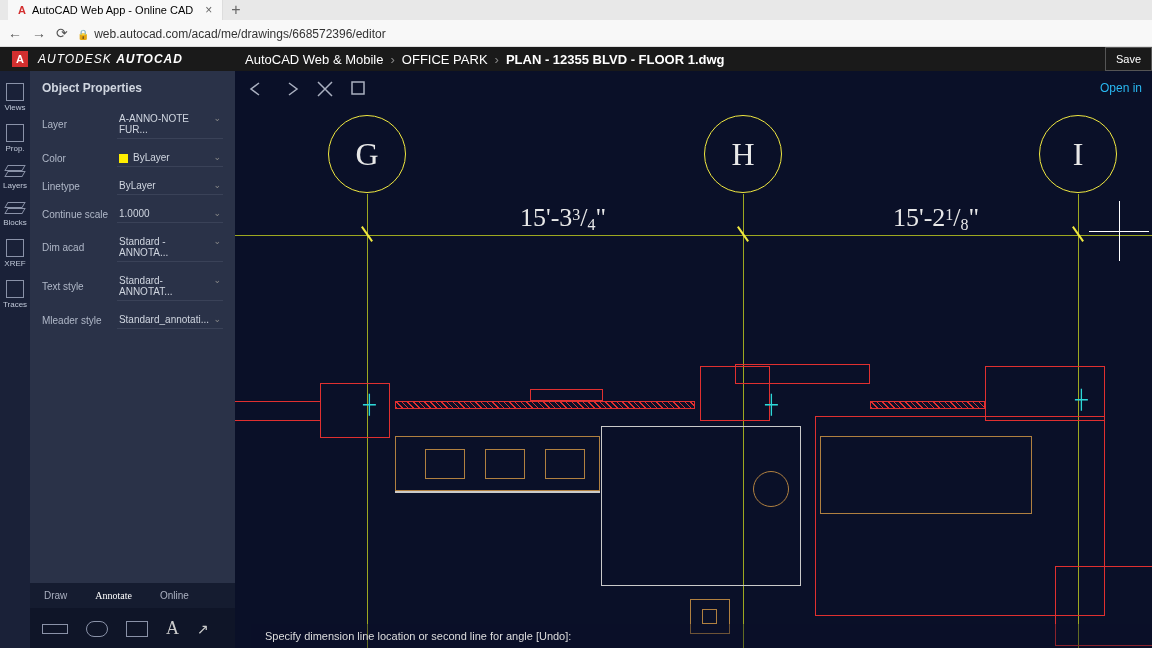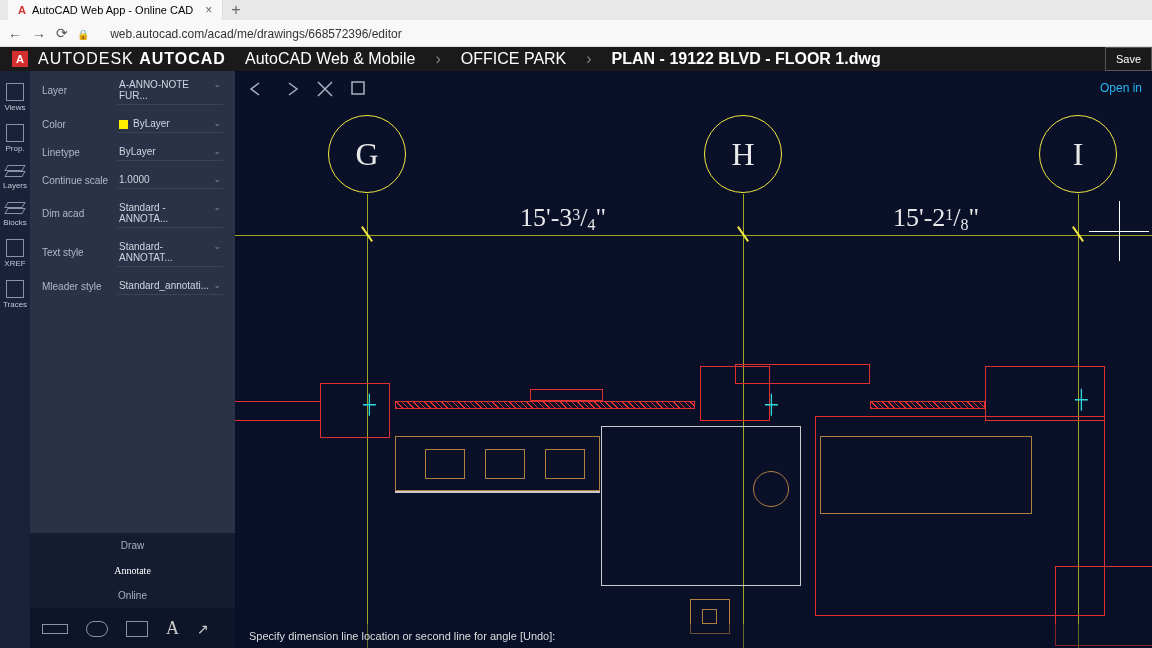--- a/index.html
+++ b/index.html
@@ -6,28 +6,28 @@
 body { font-family: Arial, sans-serif; background: #f0f0f0; width: 1152px; height: 648px; overflow: hidden; }
 
 .browser-chrome { background: #f8f8f8; border-bottom: 1px solid #ddd; }
 .tab-bar { height: 20px; display: flex; align-items: center; padding: 0 8px; background: #e8e8e8; }
 .tab { display: flex; align-items: center; background: #f8f8f8; padding: 2px 10px; font-size: 11px; border-right: 1px solid #ddd; gap: 6px; height: 20px; }
 .tab-icon { color: #d32f2f; font-weight: bold; font-size: 11px; }
 .tab-close { color: #666; font-size: 12px; margin-left: 6px; }
 .new-tab { color: #666; font-size: 16px; margin-left: 8px; }
 .url-bar { height: 26px; display: flex; align-items: center; padding: 0 8px; gap: 10px; }
 .nav-btn { color: #555; font-size: 14px; }
-.url-field { font-size: 12px; color: #333; margin-left: 16px; }
+.url-field { font-size: 12px; color: #333; }
 .lock-icon { color: #666; font-size: 10px; margin-right: 4px; }
 
 .app-header { height: 24px; background: #1a1a1a; display: flex; align-items: center; padding: 0 12px; color: #fff; position: relative; }
 .logo-icon { width: 16px; height: 16px; background: #d32f2f; margin-right: 10px; display: flex; align-items: center; justify-content: center; font-size: 11px; font-weight: bold; }
-.brand { font-size: 16px; letter-spacing: 1px; }
+.brand { font-size: 12px; letter-spacing: 1px; font-style: italic; }
 .brand b { font-weight: bold; }
-.breadcrumb-bar { position: absolute; left: 245px; display: flex; align-items: flex-start; gap: 20px; font-size: 16px; }
+.breadcrumb-bar { position: absolute; left: 245px; display: flex; align-items: flex-start; gap: 7px; font-size: 13px; }
 .bc-sep { color: #888; }
 .save-btn { position: absolute; right: 0; top: 0; height: 24px; padding: 0 10px; border: 1px solid #555; background: transparent; color: #fff; font-size: 11px; }
 
 .app-main { display: flex; height: 578px; background: #0a1028; position: relative; }
 .left-rail { width: 30px; background: #1a2138; display: flex; flex-direction: column; align-items: center; padding-top: 6px; }
 .rail-item { display: flex; flex-direction: column; align-items: center; gap: 2px; padding: 6px 0; color: #c0c8d8; cursor: pointer; }
 .rail-icon { width: 18px; height: 18px; border: 1.5px solid #8a92a8; }
 .rail-label { font-size: 8px; }
 .rail-icon.stack { border: none; position: relative; width: 18px; height: 14px; }
 .rail-icon.stack::before, .rail-icon.stack::after { content: ''; position: absolute; width: 16px; height: 4px; border: 1px solid #8a92a8; transform: skewX(-30deg); }
@@ -35,21 +35,21 @@
 
 .prop-panel { width: 205px; background: #2a3248; color: #d0d6e0; position: relative; }
 .panel-title { font-size: 12px; font-weight: bold; padding: 10px 12px; }
 .prop-row { display: flex; align-items: center; padding: 5px 12px; font-size: 10px; }
 .prop-label { width: 75px; color: #b0b8c8; }
 .prop-value { flex: 1; position: relative; border-bottom: 1px solid #3a4258; padding: 3px 14px 3px 2px; }
 .prop-value .chev { position: absolute; right: 2px; top: 3px; color: #888; font-size: 9px; }
 .color-swatch { display: inline-block; width: 9px; height: 9px; background: #ffee00; margin-right: 5px; vertical-align: middle; }
 
 .tool-tabs { position: absolute; bottom: 0; left: 0; right: 0; }
-.tab-row { display: flex; background: #151c30; flex-direction: column; }
+.tab-row { display: flex; background: #151c30; }
 .tab-btn { padding: 7px 14px; font-size: 10px; color: #aab0c0; background: transparent; border: none; }
 .tab-btn.active { color: #fff; font-family: Liberation Serif, serif; }
 .tool-icons { display: flex; gap: 18px; padding: 10px 12px; align-items: center; background: #0f1528; }
 .tool-icon { width: 22px; height: 16px; border: 1px solid #8a92a8; }
 
 .canvas-area { flex: 1; background: #0a1028; position: relative; overflow: hidden; }
 .toolbar { position: absolute; top: 8px; left: 12px; display: flex; gap: 14px; z-index: 5; }
 .tb-btn { width: 20px; height: 20px; color: #aab0c0; }
 .open-link { position: absolute; top: 10px; right: 10px; color: #29b7f0; font-size: 12px; z-index: 5; }
 
@@ -63,21 +63,21 @@
 .dim-text sub { font-size: 16px; vertical-align: -4px; }
 .cyan-tick { position: absolute; color: #2dd8d8; font-size: 18px; }
 .red-rect { position: absolute; border: 1.5px solid #e03030; }
 .brown-rect { position: absolute; border: 1.5px solid #b08040; }
 .white-line { position: absolute; border: 0.5px solid #cacaca; }
 .cursor-cross { position: absolute; width: 30px; height: 30px; right: 18px; top: 145px; z-index: 10; }
 .cursor-cross::before, .cursor-cross::after { content: ''; position: absolute; background: #fff; }
 .cursor-cross::before { width: 60px; height: 1px; top: 15px; left: -15px; }
 .cursor-cross::after { width: 1px; height: 60px; left: 15px; top: -15px; }
 
-.cmd-panel { position: absolute; bottom: 0; left: 0; right: 0; background: rgba(10,16,40,0.4); padding: 4px 14px; font-size: 11px; color: #ddd; line-height: 17px; }
+.cmd-panel { position: absolute; bottom: 0; left: 16px; right: 0; background: rgba(10,16,40,0.4); padding: 4px 14px; font-size: 11px; color: #ddd; line-height: 17px; }
 </style>
 </head>
 <body>
 
 <div class="browser-chrome">
   <div class="tab-bar">
     <div class="tab">
       <span class="tab-icon">A</span>
       <span>AutoCAD Web App - Online CAD</span>
       <span class="tab-close">×</span>
@@ -93,21 +93,21 @@
 </div>
 
 <div class="app-header">
   <div class="logo-icon">A</div>
   <div class="brand"><span>AUTODESK</span> <b>AUTOCAD</b></div>
   <div class="breadcrumb-bar">
     <span>AutoCAD Web &amp; Mobile</span>
     <span class="bc-sep">›</span>
     <span>OFFICE PARK</span>
     <span class="bc-sep">›</span>
-    <b>PLAN - 19122 BLVD - FLOOR 1.dwg</b>
+    <b>PLAN - 12355 BLVD - FLOOR 1.dwg</b>
   </div>
   <button class="save-btn">Save</button>
 </div>
 
 <div class="app-main">
   <div class="left-rail">
     <div class="rail-item">
         <div class="rail-icon"></div>
         <span class="rail-label">Views</span>
       </div>
@@ -127,20 +127,21 @@
         <div class="rail-icon"></div>
         <span class="rail-label">XREF</span>
       </div>
     <div class="rail-item">
         <div class="rail-icon"></div>
         <span class="rail-label">Traces</span>
       </div>
   </div>
 
   <div class="prop-panel">
+    <div class="panel-title">Object Properties</div>
     <div id="prop-rows">
         <div class="prop-row">
           <div class="prop-label">Layer</div>
     <div class="prop-value">A-ANNO-NOTE FUR...<span class="chev">⌄</span></div>
         </div>
         <div class="prop-row">
           <div class="prop-label">Color</div>
     <div class="prop-value"><span class="color-swatch"></span>ByLayer<span class="chev">⌄</span></div>
         </div>
         <div class="prop-row">

